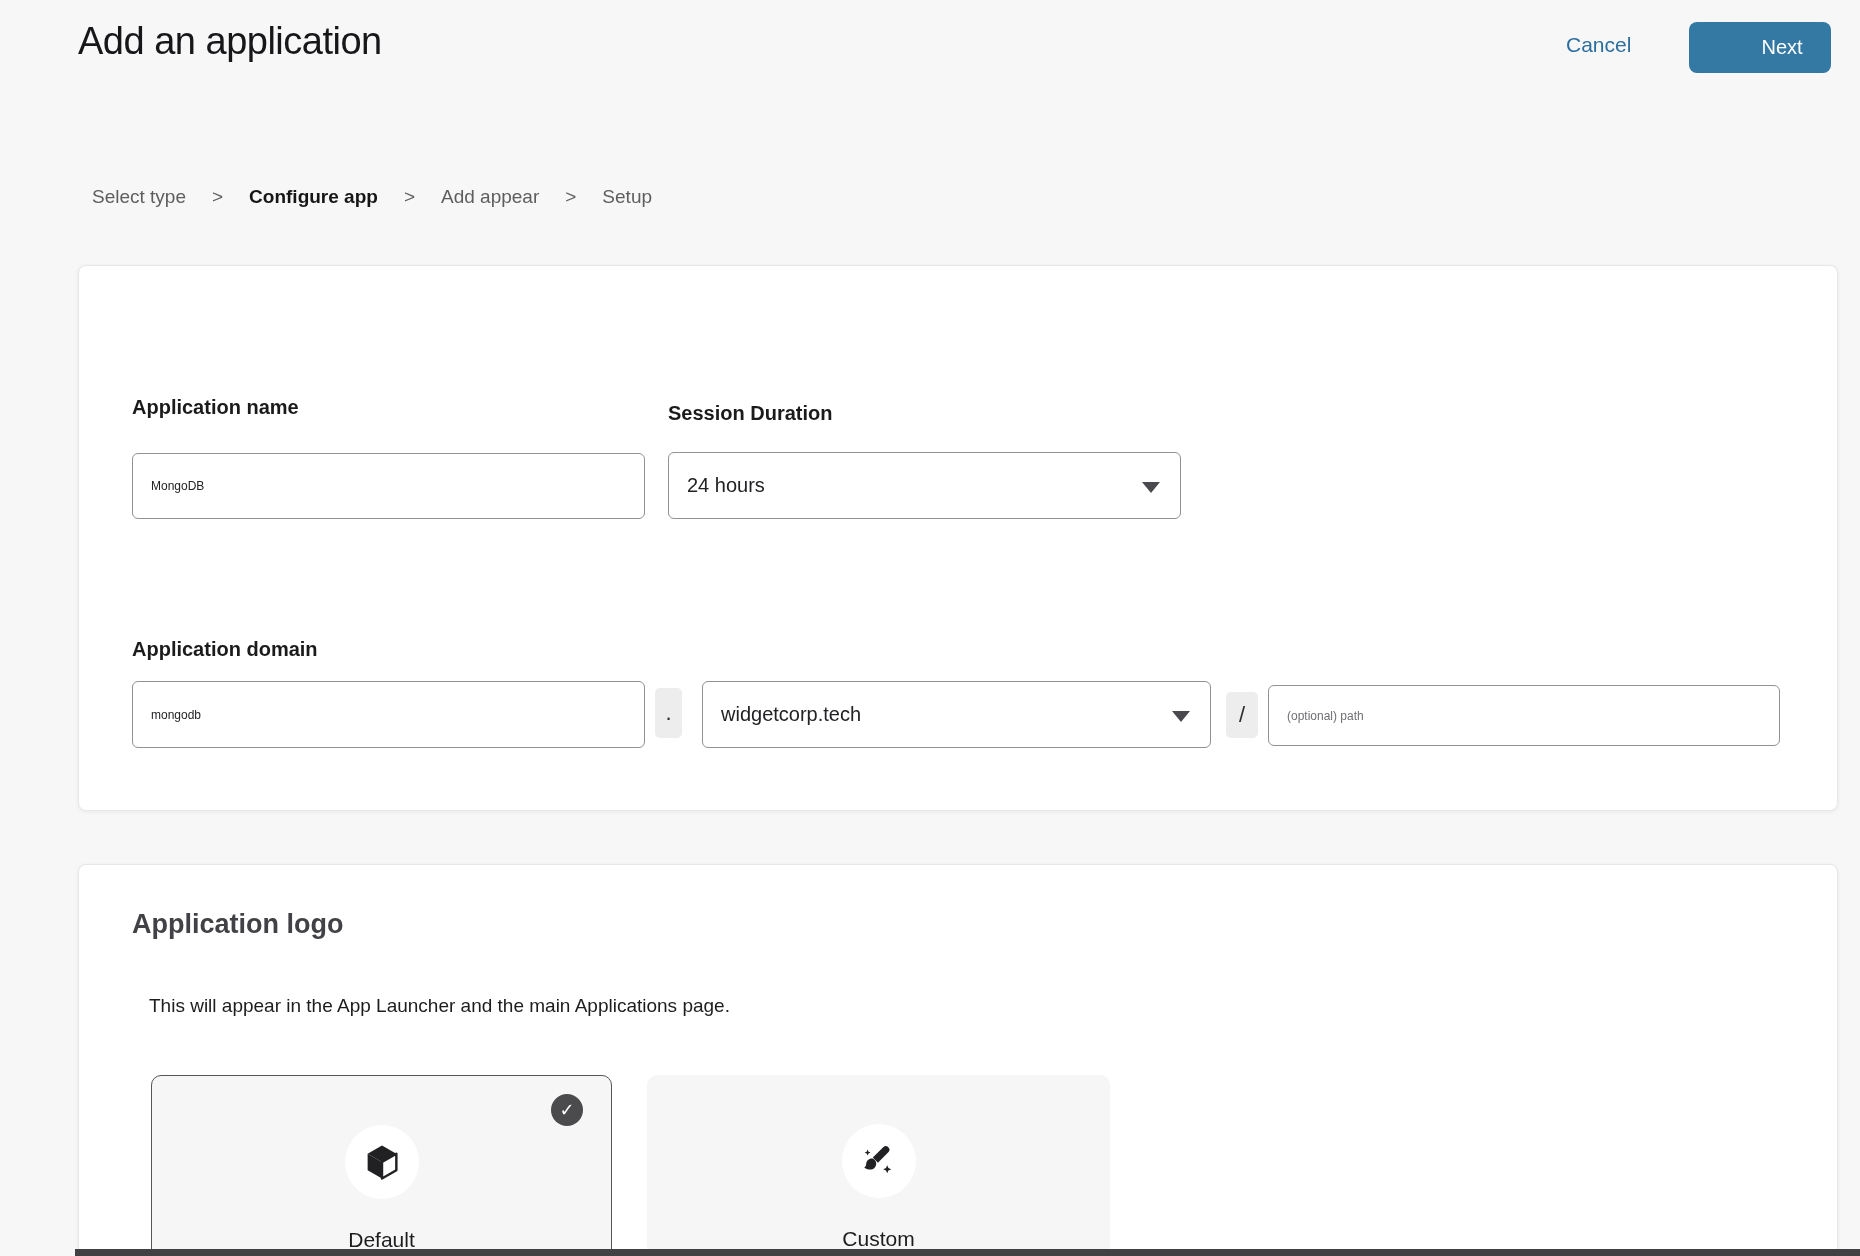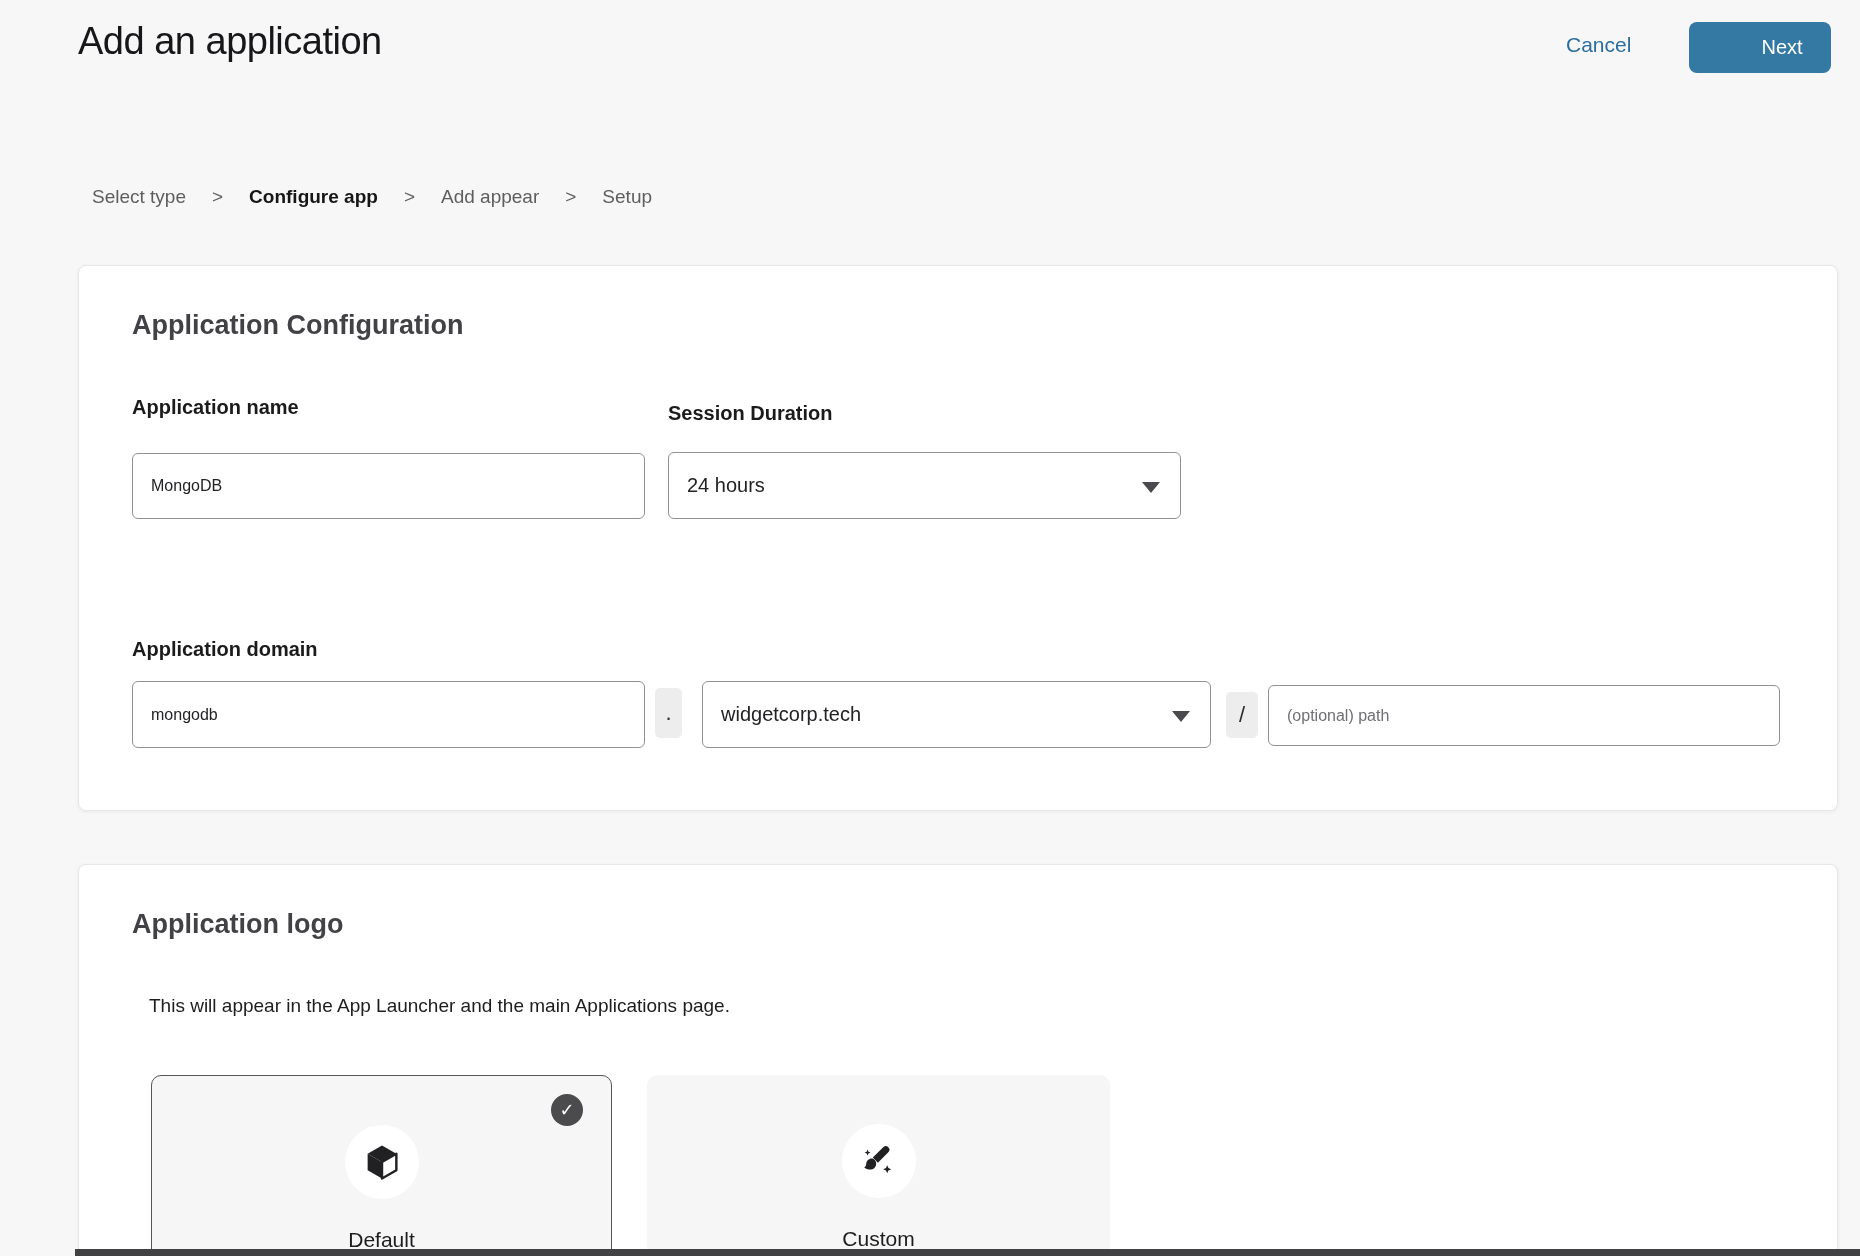--- a/index.html
+++ b/index.html
@@ -50,21 +50,21 @@
     position:absolute; left:53px;
     font-size:27px; font-weight:700; color:#414146;
   }
   .field-label {
     position:absolute; font-size:20px; font-weight:700; color:#1b1b1b;
   }
 
   .text-input {
     position:absolute; height:66px;
     border:1px solid #919196; border-radius:6px; background:#fff;
-    font-size:16px; color:#232326; font-family:inherit; padding:0 18px;
+    font-size:12px; color:#232326; font-family:inherit; padding:0 18px;
     outline:none;
   }
   .text-input::placeholder { color:#6f6f74; }
 
   .select-box {
     position:absolute; height:67px;
     border:1px solid #919196; border-radius:6px; background:#fff;
     display:flex; align-items:center; padding:8px 18px;
     font-size:20px; color:#232326; cursor:pointer;
   }
@@ -125,21 +125,20 @@
     <span class="crumb">Select type</span>
     <span class="crumb-sep">&gt;</span>
     <span class="crumb active">Configure app</span>
     <span class="crumb-sep">&gt;</span>
     <span class="crumb">Add appear</span>
     <span class="crumb-sep">&gt;</span>
     <span class="crumb">Setup</span>
   </nav>
 
   <section class="card card-config">
-    <h2 class="section-heading" style="top:44px;">Application Configuration</h2>
 
     <label class="field-label" style="left:53px; top:130px;">Application name</label>
     <label class="field-label" style="left:589px; top:136px;">Session Duration</label>
 
     <input class="text-input" style="left: 53px; top: 187px; width: 513px;" type="text" value="MongoDB">
 
     <div class="select-box" style="left:589px; top:186px; width:513px;">
       <span>24 hours</span>
       <span class="caret-down"></span>
     </div>

